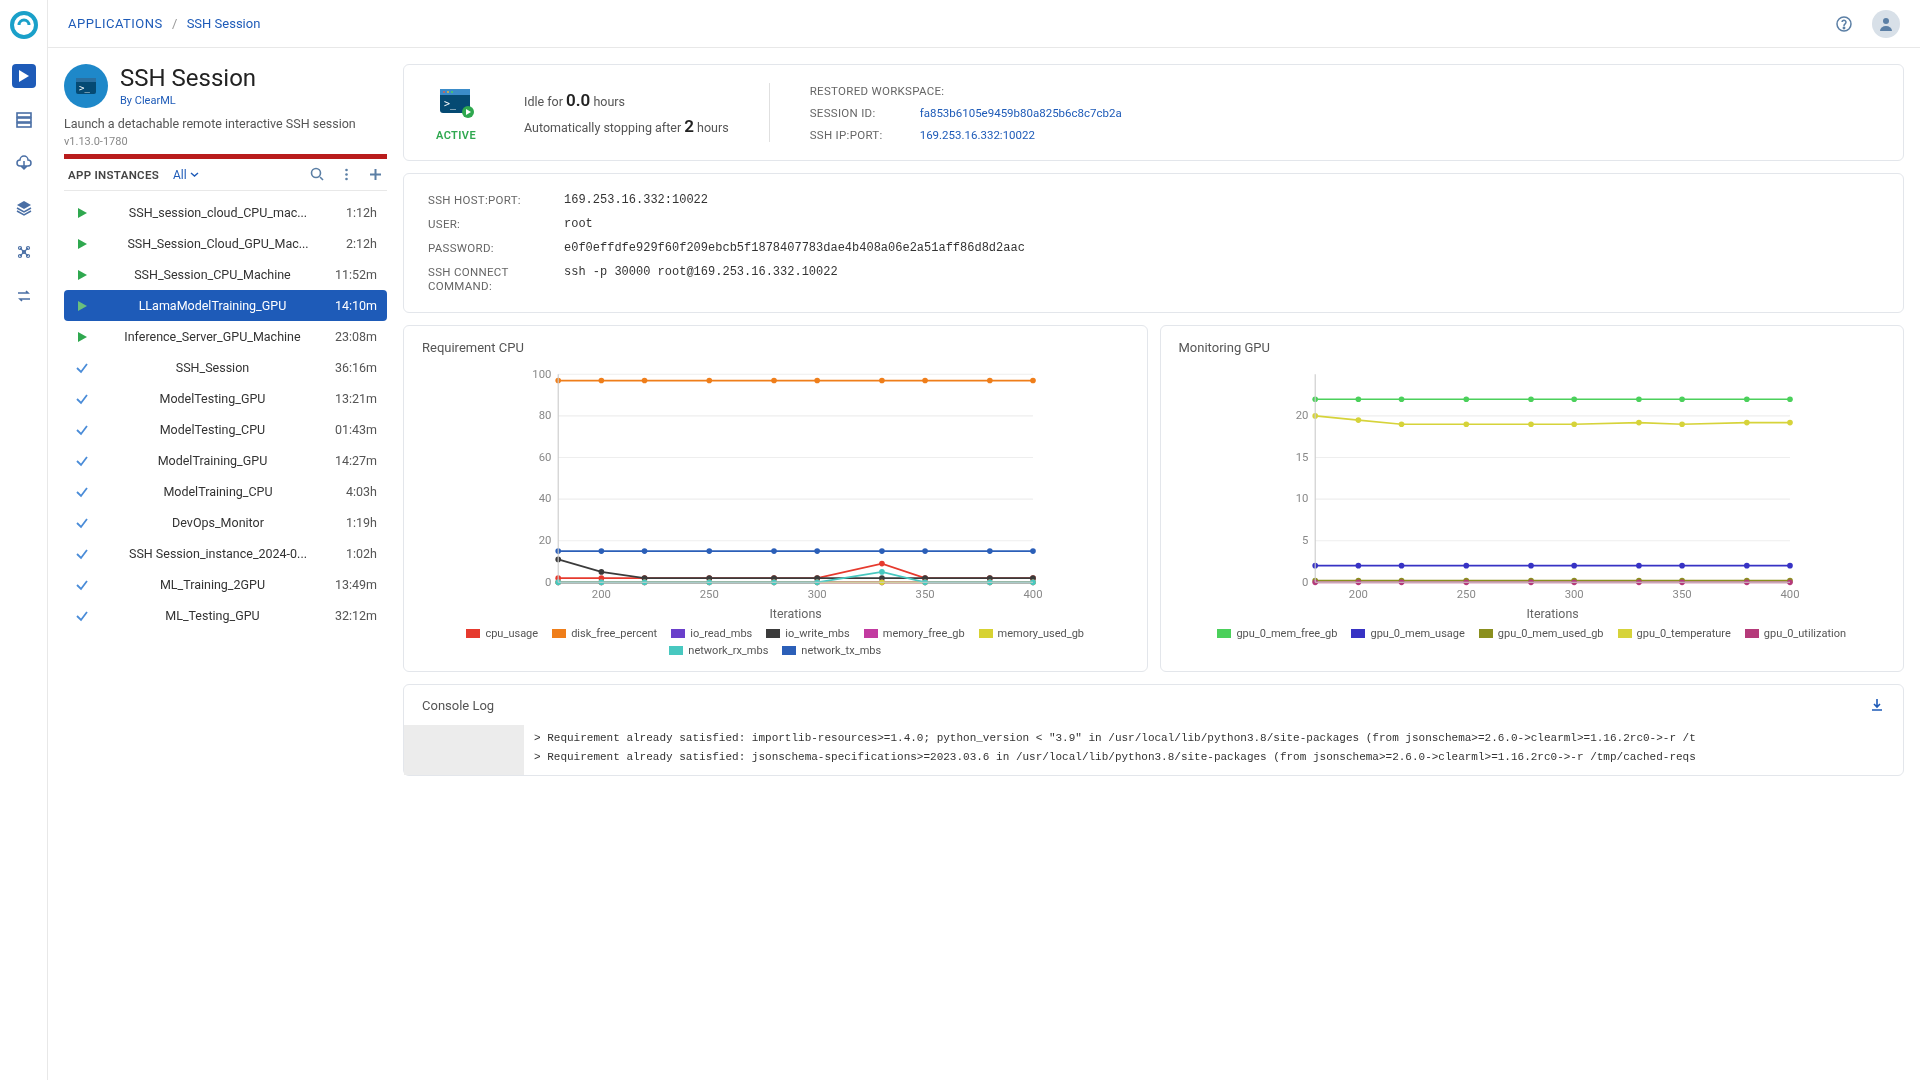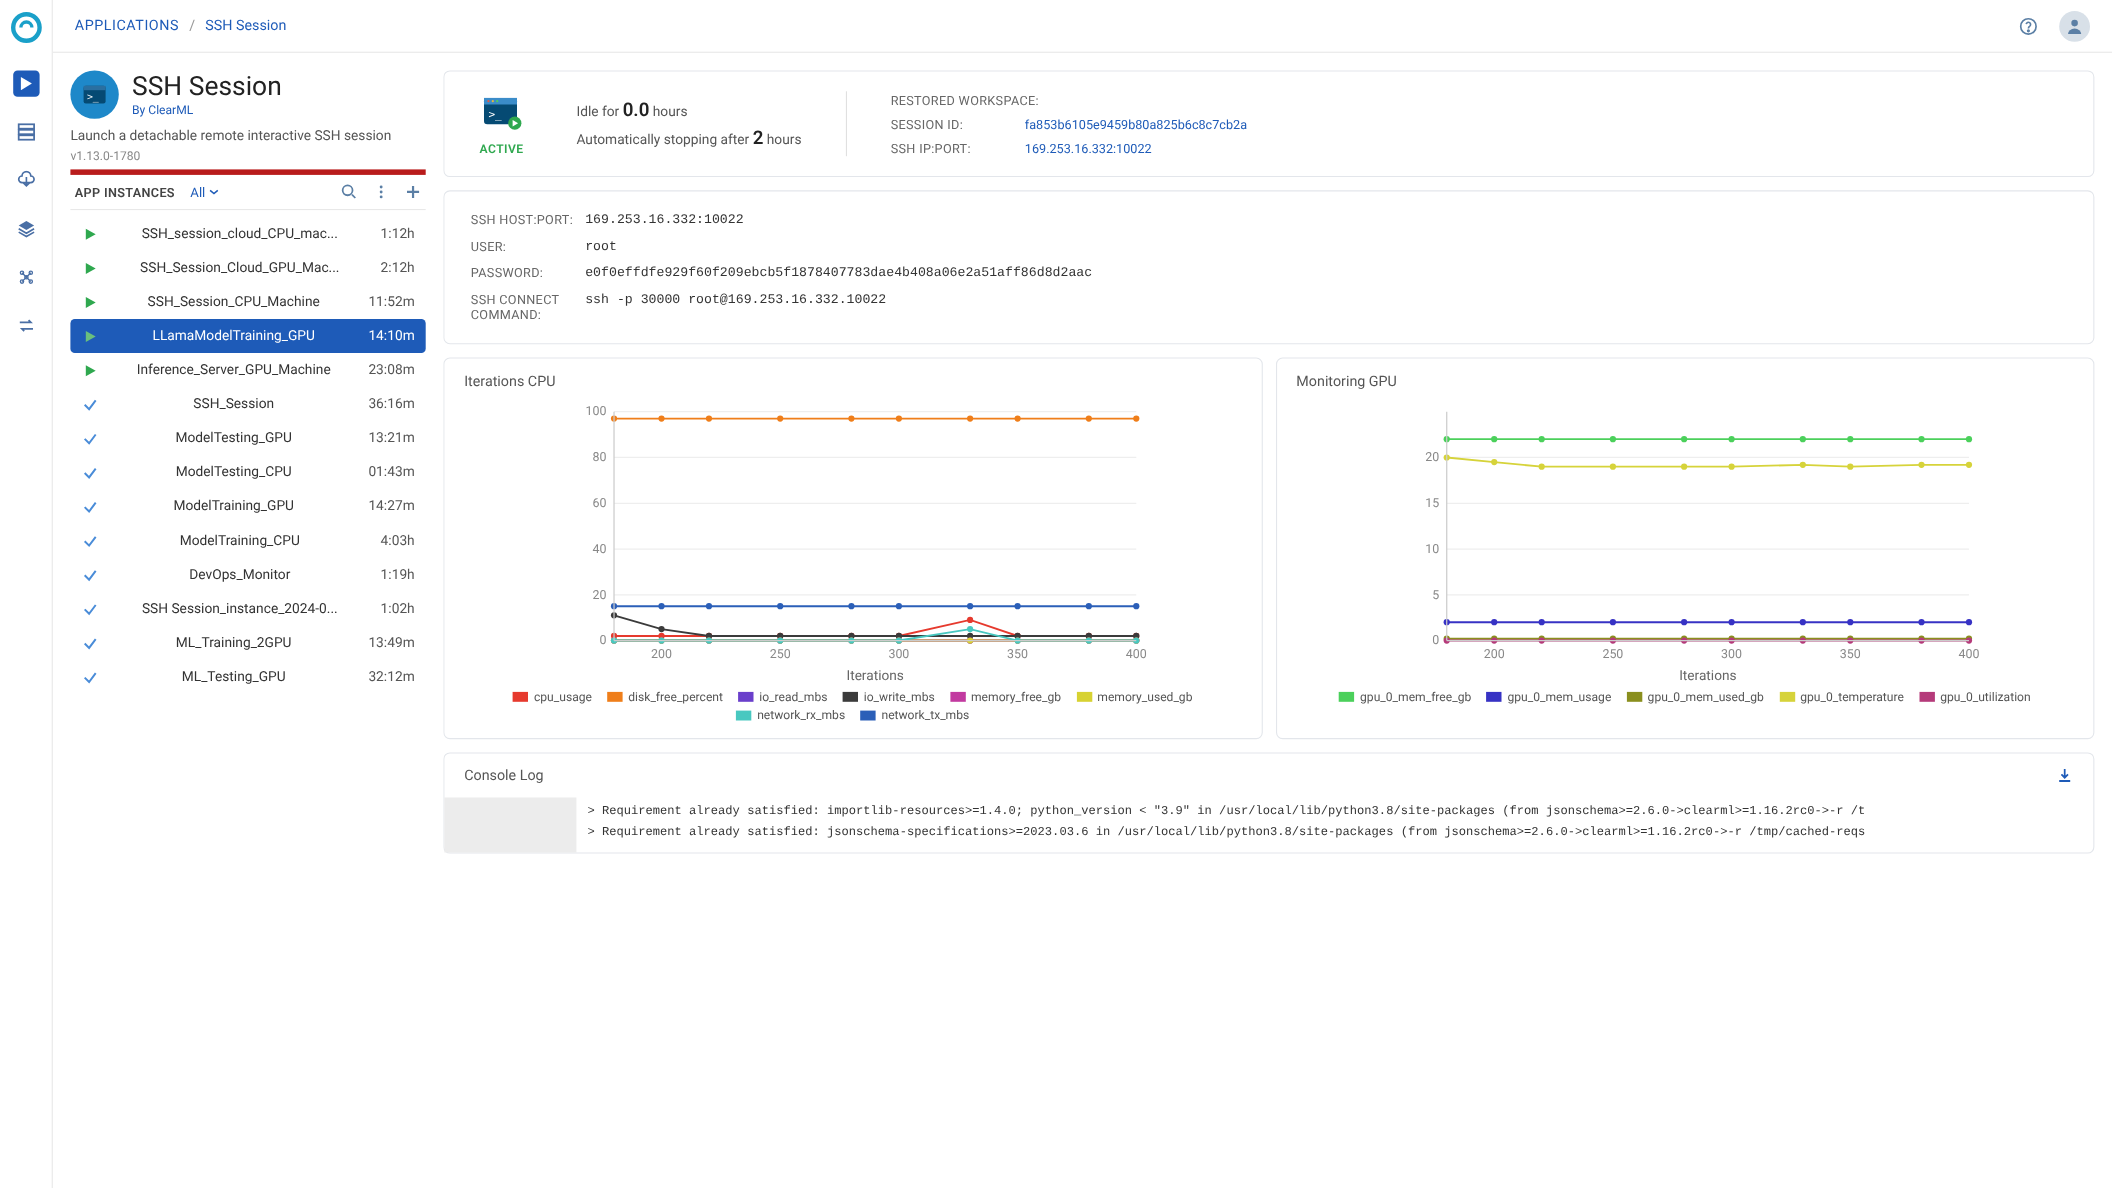--- a/index.html
+++ b/index.html
@@ -43,23 +43,23 @@
 .instance.selected .inst-time { color: #fff; }
 .right-panel { flex: 1; padding: 16px 16px 0 0; overflow-y: auto; }
 .info-card { border: 1px solid #e3e6eb; border-radius: 6px; padding: 18px 24px; display: flex; gap: 40px; margin-bottom: 12px; }
 .status-block { display: flex; flex-direction: column; align-items: center; gap: 6px; min-width: 56px; }
 .status-label { font-size: 11px; font-weight: 600; color: #2fa84f; letter-spacing: 0.4px; }
 .idle-block { display: flex; flex-direction: column; justify-content: center; gap: 6px; font-size: 12.5px; color: #555; border-right: 1px solid #e0e0e0; padding-right: 40px; }
 .idle-block .big { font-size: 17px; font-weight: 600; color: #222; }
 .meta-block { display: flex; flex-direction: column; gap: 8px; font-size: 11.5px; justify-content: center; }
 .meta-row { display: flex; gap: 30px; }
 .meta-label { color: #666; letter-spacing: 0.3px; min-width: 80px; }
-.meta-link { color: #1e5bb8; cursor: pointer; margin-left: 12px; }
+.meta-link { color: #1e5bb8; cursor: pointer; }
 .conn-card { border: 1px solid #e3e6eb; border-radius: 6px; padding: 14px 24px; margin-bottom: 12px; font-size: 11.5px; }
-.conn-row { display: flex; gap: 4px; padding: 5px 0; }
+.conn-row { display: flex; gap: 36px; padding: 5px 0; }
 .conn-label { color: #666; letter-spacing: 0.3px; width: 100px; }
 .conn-val { color: #333; font-family: "Courier New", monospace; font-size: 12px; }
 .charts-row { display: flex; gap: 12px; margin-bottom: 12px; }
 .chart-card { flex: 1; border: 1px solid #e3e6eb; border-radius: 6px; padding: 14px 18px; }
 .chart-title { font-size: 13px; color: #555; margin-bottom: 8px; }
 .chart-svg { width: 100%; height: 260px; }
 .legend { display: flex; flex-wrap: wrap; gap: 4px 14px; justify-content: center; font-size: 11px; color: #555; margin-top: 4px; }
 .legend-item { display: flex; align-items: center; gap: 5px; }
 .legend-sw { width: 14px; height: 9px; }
 .console-card { border: 1px solid #e3e6eb; border-radius: 6px; padding: 0; margin-bottom: 12px; }
@@ -378,21 +378,21 @@
     <span class="conn-val">e0f0effdfe929f60f209ebcb5f1878407783dae4b408a06e2a51aff86d8d2aac</span>
             </div>
             <div class="conn-row">
               <span class="conn-label">SSH CONNECT COMMAND:</span>
     <span class="conn-val">ssh -p 30000 root@169.253.16.332.10022</span>
             </div>
           </div>
 
         <div class="charts-row" id="charts-row">
             <div class="chart-card">
-    <div class="chart-title">Iterations CPU</div>
+    <div class="chart-title">Requirement CPU</div>
               <svg class="chart-svg" viewBox="0 0 480 230">
                 <line x1="48" y1="194" x2="468" y2="194" stroke="#eee"></line>
                 <text x="42" y="197" text-anchor="end" font-size="10" fill="#888">0</text>
                 <line x1="48" y1="157.2" x2="468" y2="157.2" stroke="#eee"></line>
                 <text x="42" y="160.2" text-anchor="end" font-size="10" fill="#888">20</text>
                 <line x1="48" y1="120.39999999999999" x2="468" y2="120.39999999999999" stroke="#eee"></line>
                 <text x="42" y="123.39999999999999" text-anchor="end" font-size="10" fill="#888">40</text>
                 <line x1="48" y1="83.60000000000001" x2="468" y2="83.60000000000001" stroke="#eee"></line>
                 <text x="42" y="86.60000000000001" text-anchor="end" font-size="10" fill="#888">60</text>
                 <line x1="48" y1="46.79999999999998" x2="468" y2="46.79999999999998" stroke="#eee"></line>

